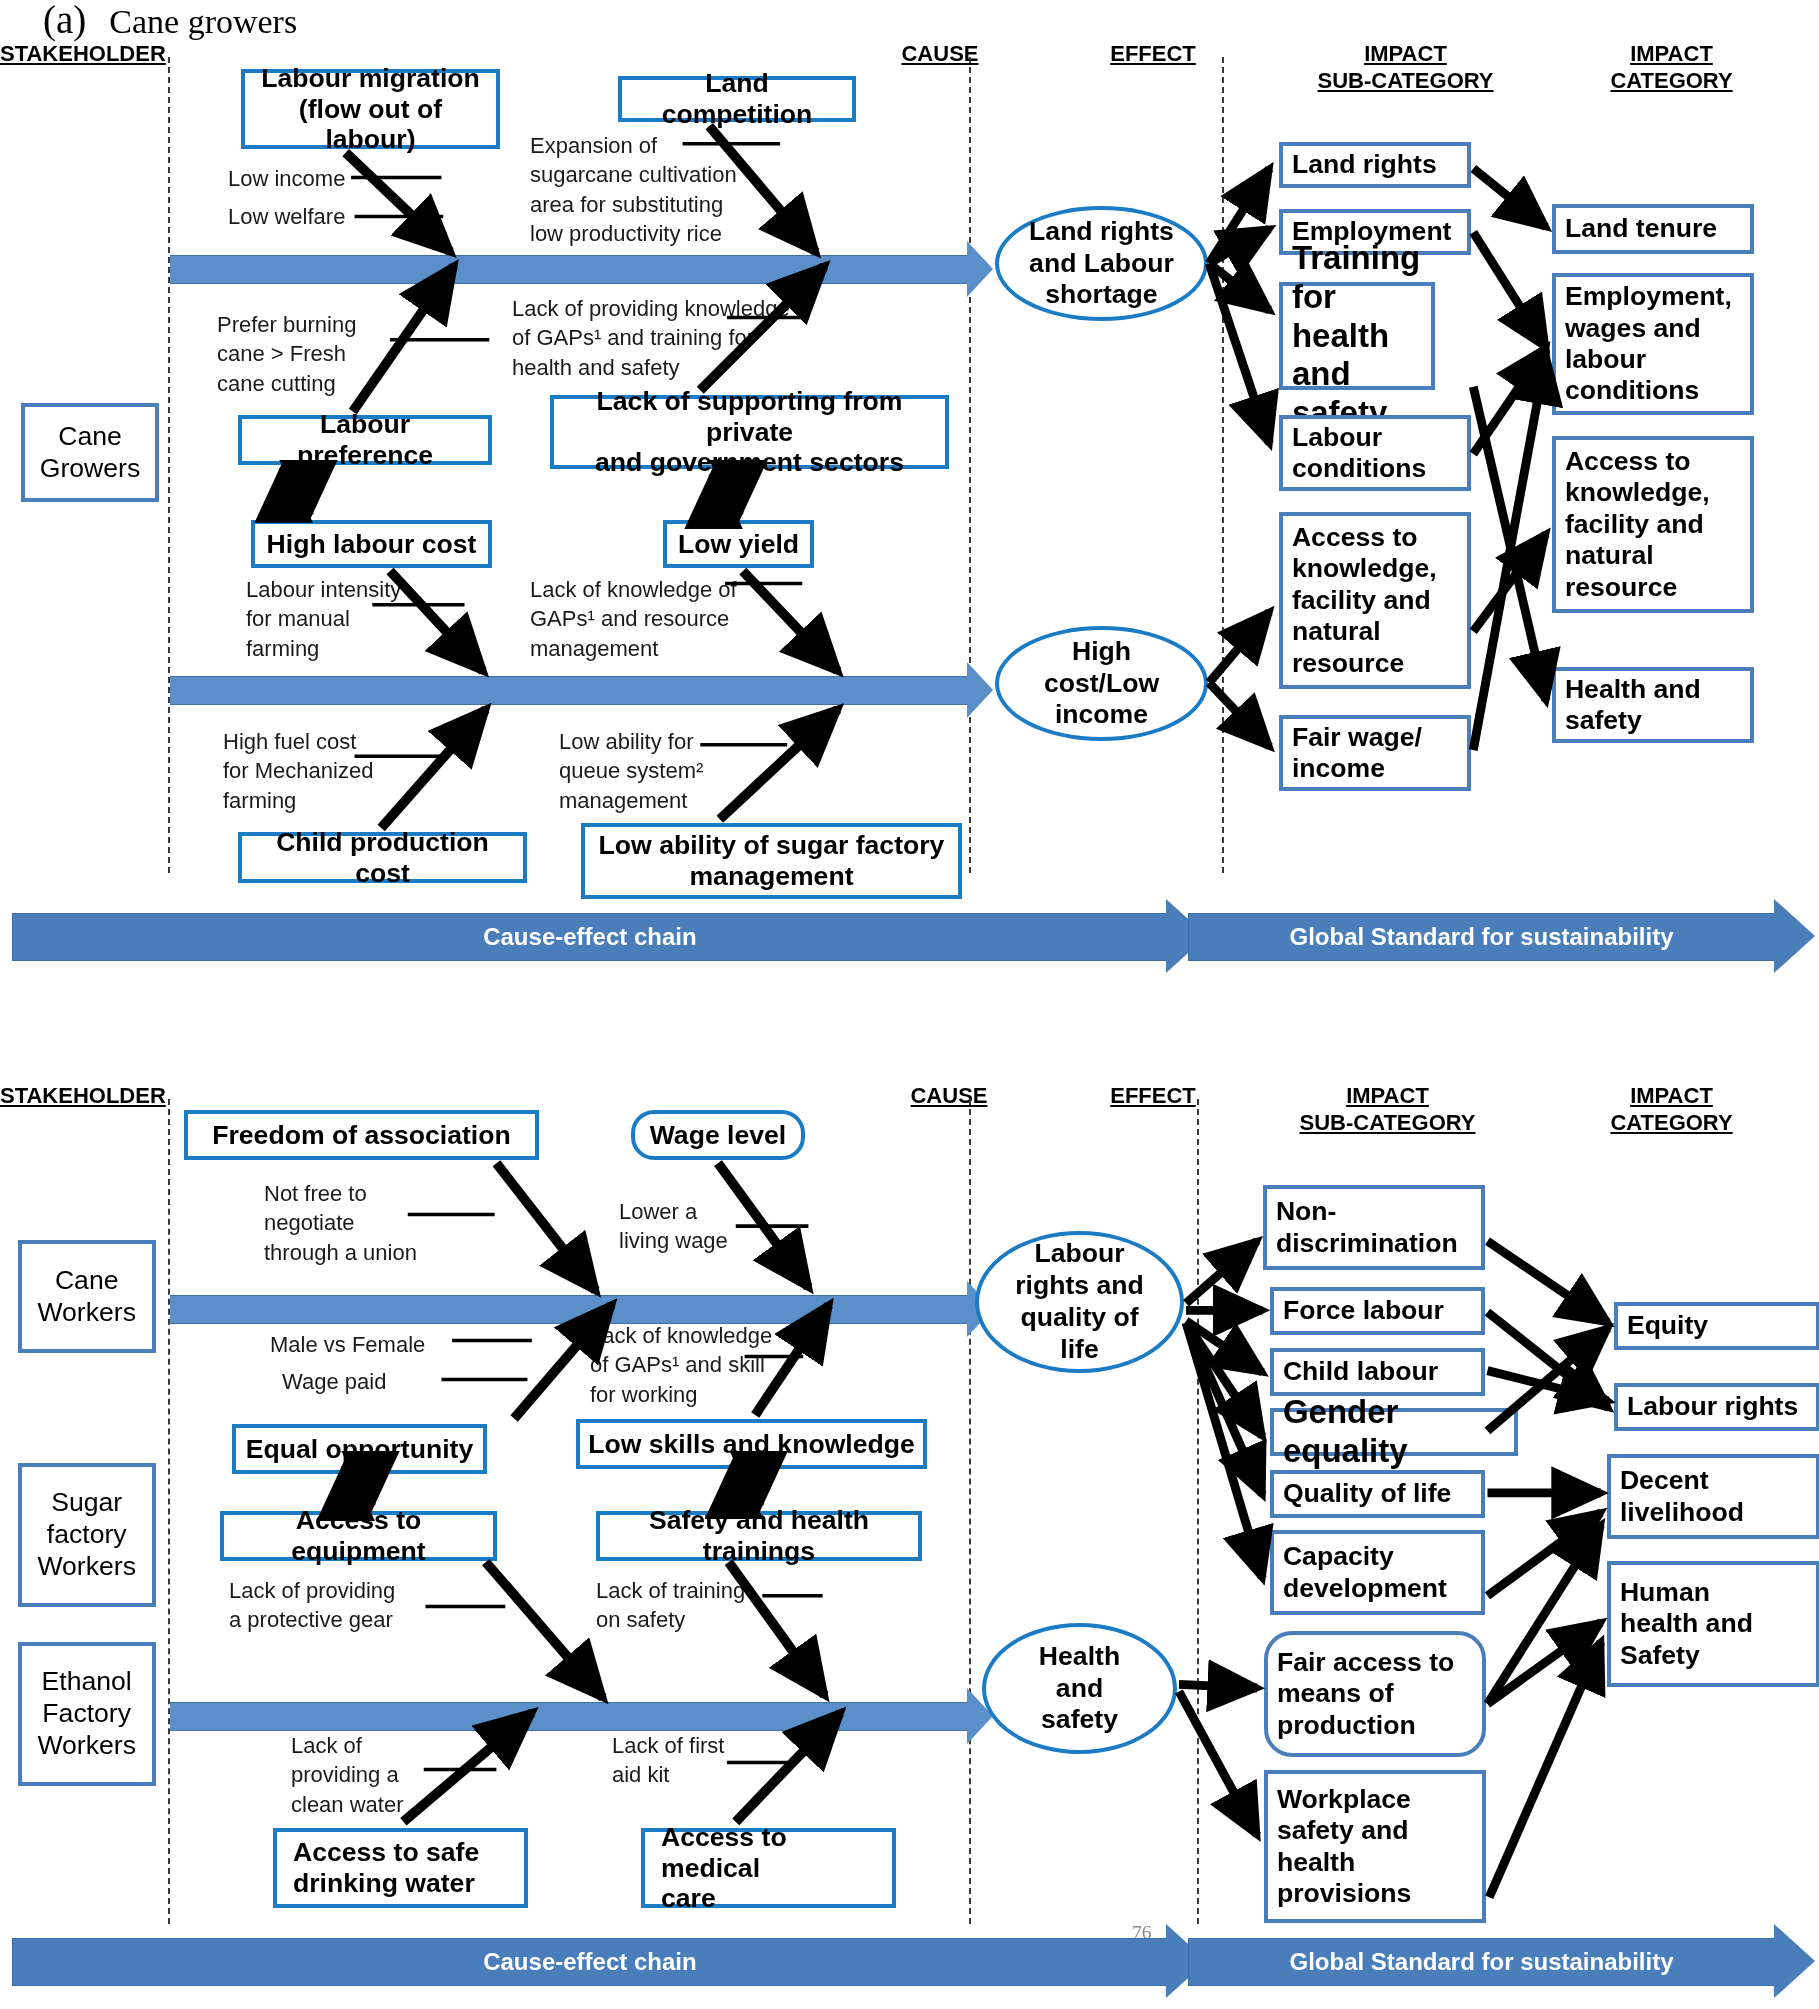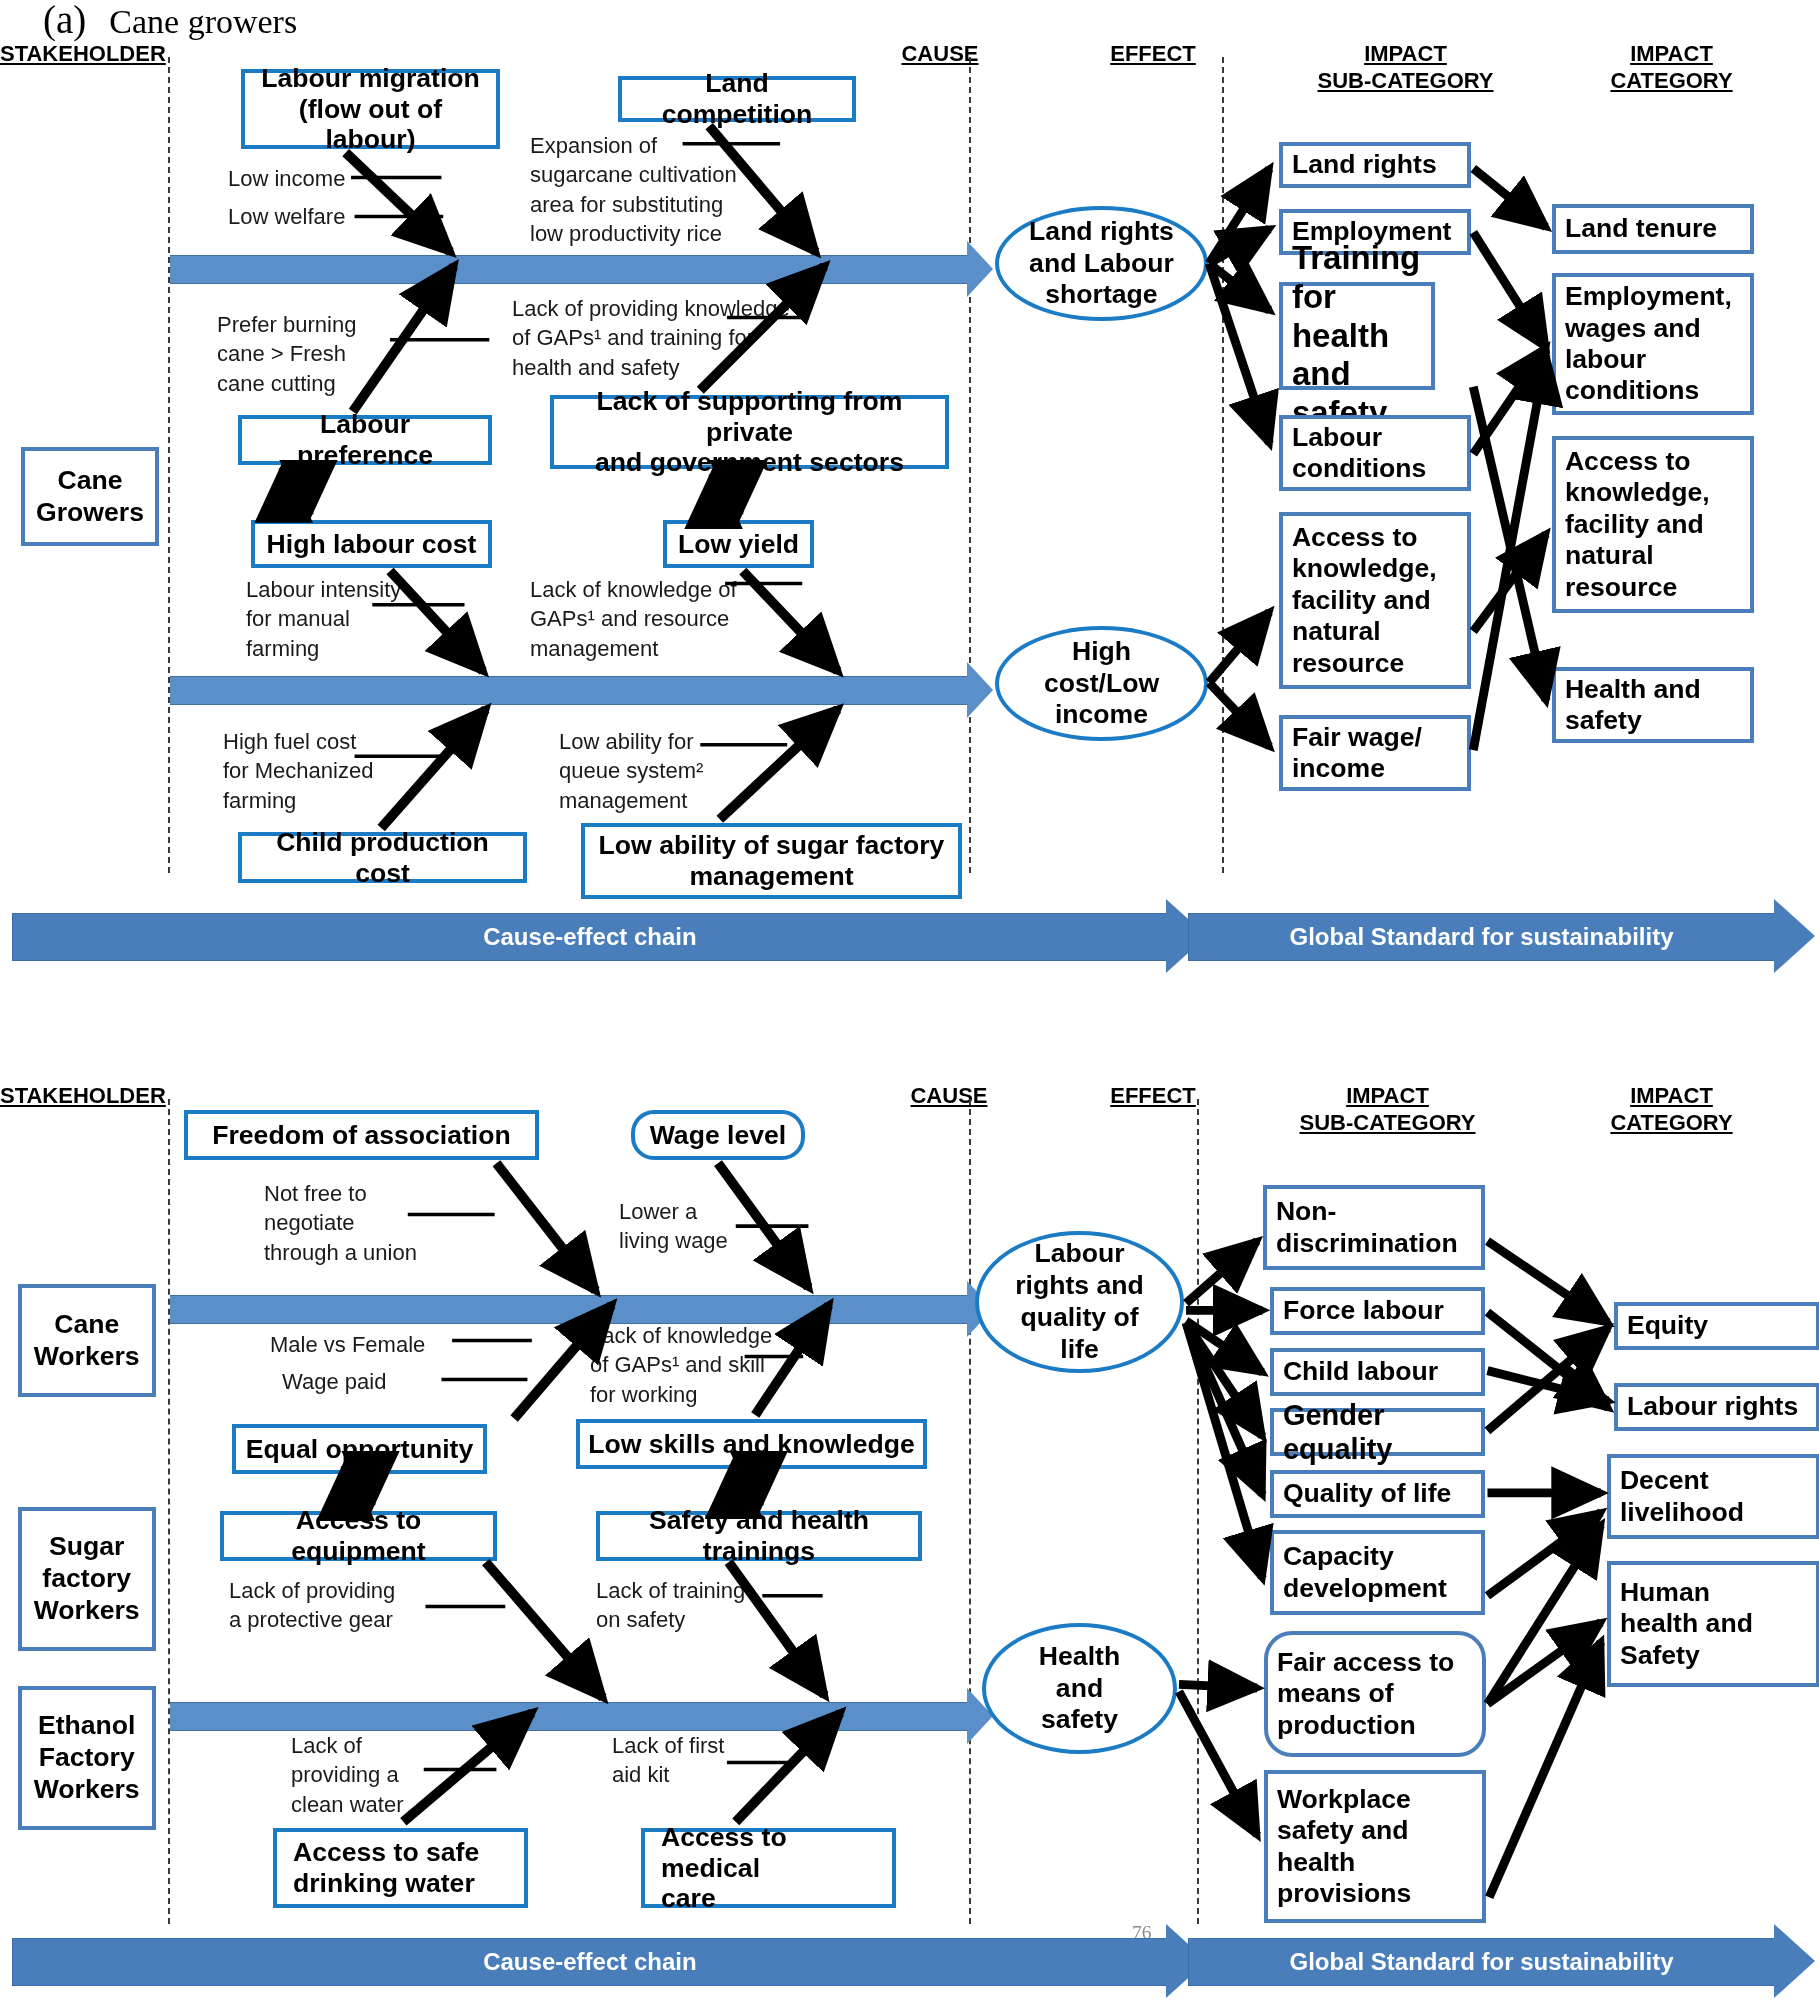--- a/index.html
+++ b/index.html
@@ -19,21 +19,21 @@
   .cbox{position:absolute;box-sizing:border-box;background:#fff;border:4.4px solid #1b7bc4;
         display:flex;align-items:center;justify-content:center;text-align:center;
         font-weight:bold;color:#000;line-height:1.16;padding:2.7px 7px;}
   
   .ibox{position:absolute;box-sizing:border-box;background:#fff;border:4.4px solid #4a7ebb;
         display:flex;align-items:center;text-align:left;
         font-weight:bold;color:#000;line-height:1.18;padding:3.5px 8.9px;}
   
   .sbox{position:absolute;box-sizing:border-box;background:#fff;border:4.4px solid #4a7ebb;
         display:flex;align-items:center;justify-content:center;text-align:center;
-        font-weight:bold;color:#000;line-height:1.2;margin-top:44px;}
+        font-weight:normal;color:#000;line-height:1.2;}
 
   .note{position:absolute;font-size:22px;color:#1a1a1a;line-height:1.33;white-space:pre-line;}
 
   .ellipse{position:absolute;box-sizing:border-box;border:4.4px solid #1b7bc4;border-radius:50%;
            background:#fff;display:flex;align-items:center;justify-content:center;text-align:center;
            font-weight:bold;color:#000;line-height:1.2;}
 
   
   .spine{position:absolute;height:26.6px;background:#5b8fc9;border-top:1.8px solid #3f6fa5;border-bottom:1.8px solid #3f6fa5;}
   .spine::after{content:"";position:absolute;right:-25px;top:-15px;border-top:28px solid transparent;
@@ -237,21 +237,21 @@
 quality of
 life</div>
   <div class="ellipse" style="left:982px;top:1623px;width:195px;height:131px;font-size:26.6px;white-space:pre-line;">Health
 and
 safety</div>
 
   <div class="ibox" style="left:1263px;top:1185px;width:222px;height:85px;font-size:26.6px;white-space:pre-line;">Non-
 discrimination</div>
   <div class="ibox" style="left:1270px;top:1287px;width:215px;height:48px;font-size:26.6px;white-space:pre-line;">Force labour</div>
   <div class="ibox" style="left:1270px;top:1348px;width:215px;height:48px;font-size:26.6px;white-space:pre-line;">Child labour</div>
-  <div class="ibox" style="left:1270px;top:1408px;width:215px;height:48px;font-size:29px;white-space:pre-line;">Gender equality</div>
+  <div class="ibox" style="left:1270px;top:1408px;width:248px;height:48px;font-size:33px;white-space:pre-line;">Gender equality</div>
   <div class="ibox" style="left:1270px;top:1470px;width:215px;height:48px;font-size:26.6px;white-space:pre-line;">Quality of life</div>
   <div class="ibox" style="left:1270px;top:1530px;width:215px;height:85px;font-size:26.6px;white-space:pre-line;">Capacity
 development</div>
   <div class="ibox" style="left:1264px;top:1631px;width:222px;height:126px;font-size:26.6px;white-space:pre-line;border-radius:28px;">Fair access to
 means of
 production</div>
   <div class="ibox" style="left:1264px;top:1770px;width:222px;height:153px;font-size:26.6px;white-space:pre-line;">Workplace
 safety and
 health
 provisions</div>

